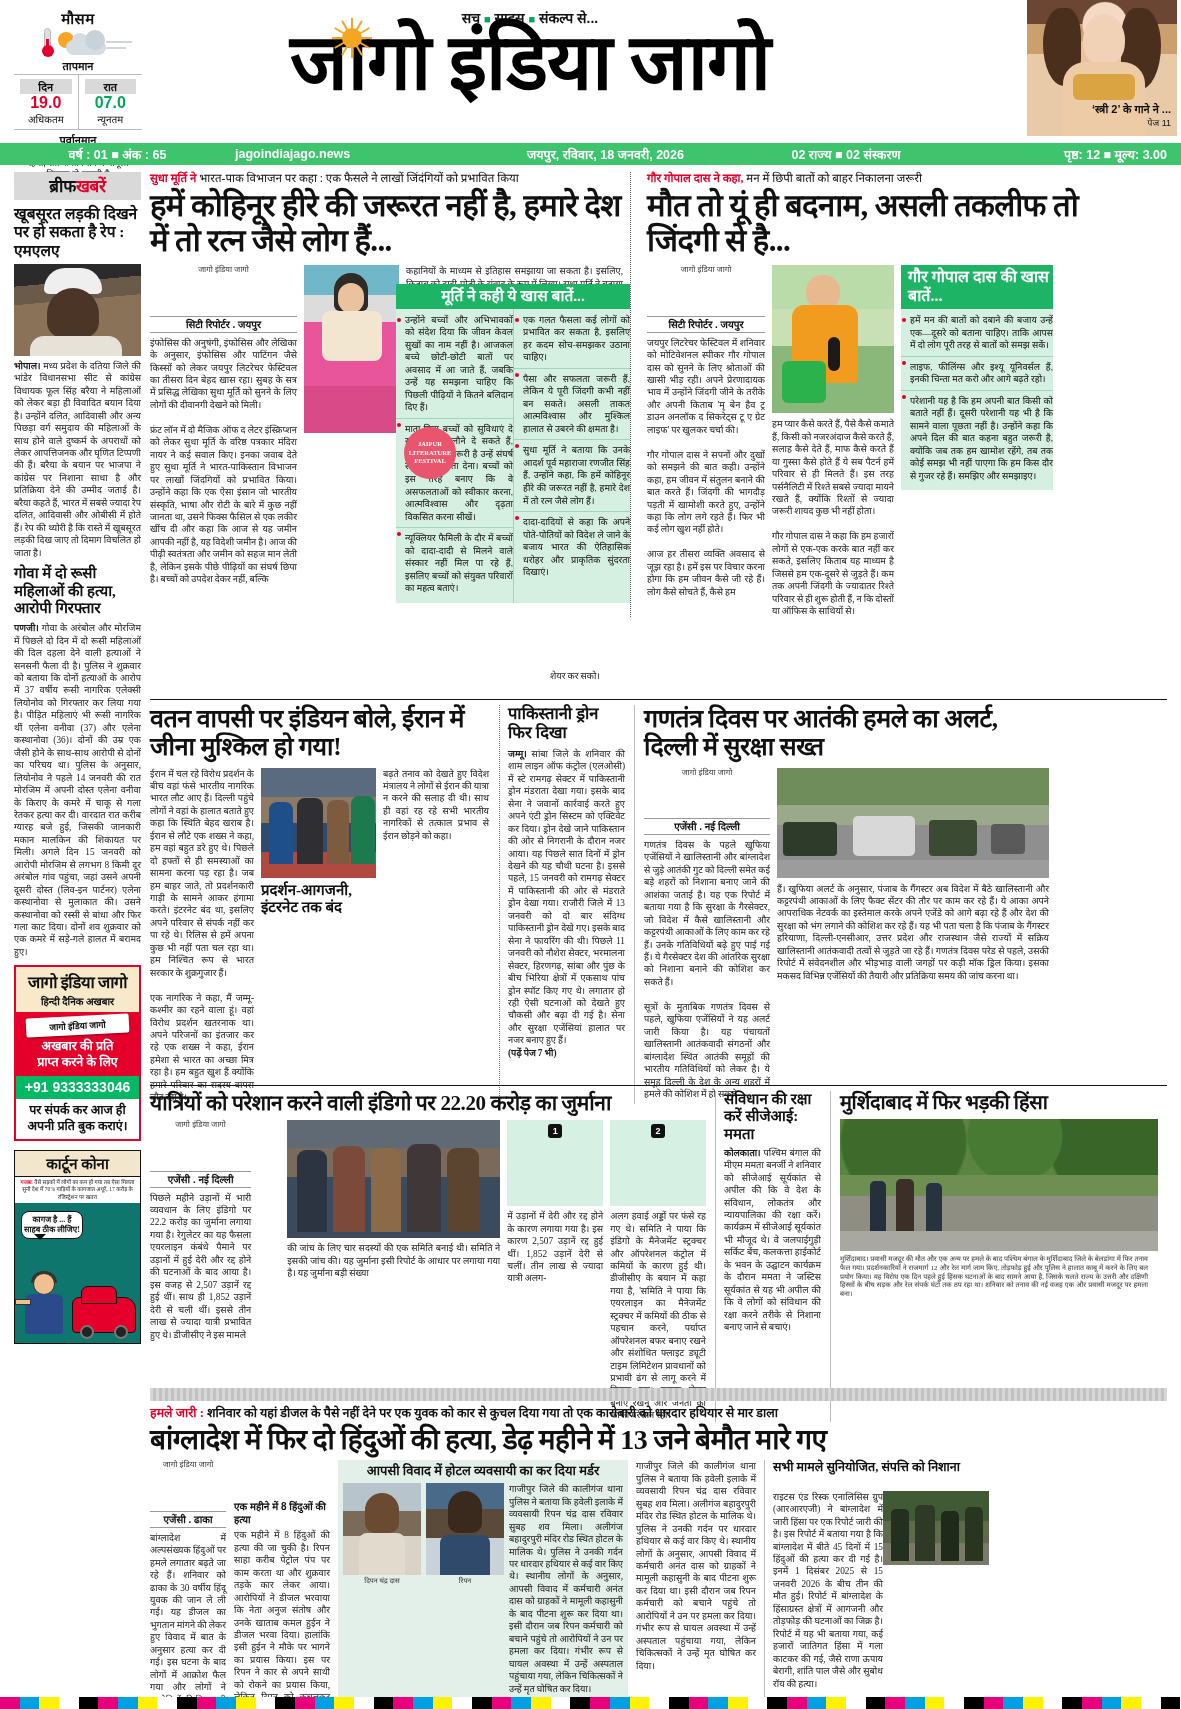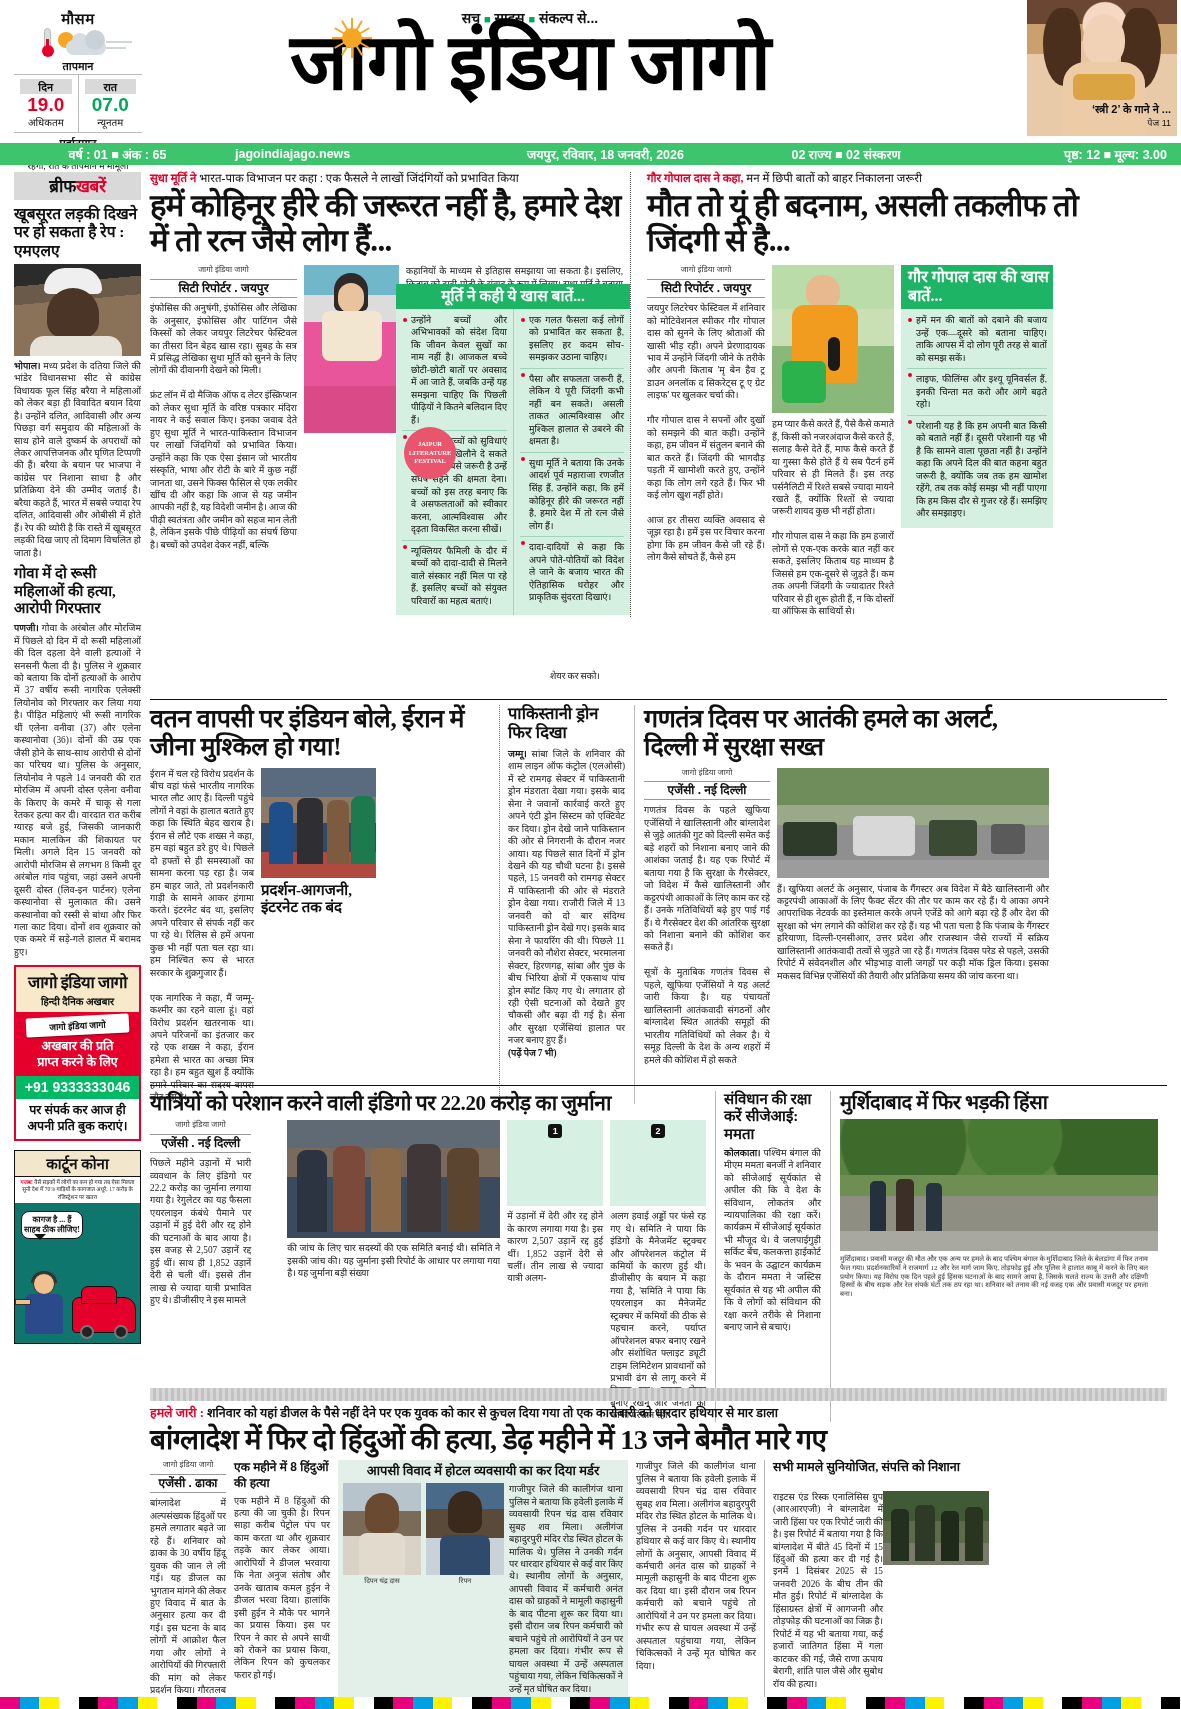--- a/index.html
+++ b/index.html
@@ -28,21 +28,21 @@
   .cloud-sm { position:absolute; left:52px; top:12px; width:40px; height:15px; background:#d6dde2; border-radius:9px; }
   .cloud-sm:before { content:""; position:absolute; left:6px; top:-7px; width:16px; height:16px; background:#d6dde2; border-radius:50%; }
   .cloud-sm:after { content:""; position:absolute; left:19px; top:-10px; width:20px; height:20px; background:#c9d2d8; border-radius:50%; }
   .wind { position:absolute; left:92px; top:13px; width:26px; height:2px; background:#cfd6da; }
   .wind:after { content:""; position:absolute; left:0; top:6px; width:20px; height:2px; background:#cfd6da; }
   .wx-sub { font-size: 11px; font-weight: bold; border-bottom: 1px solid #bbb; padding-bottom:1px; }
   .wx-grid { display: flex; border-bottom: 1px solid #bbb; }
   .wx-col { flex: 1; padding: 2px 0 3px; }
   .wx-col:first-child { border-right: 1px solid #bbb; }
   .wx-lbl { font-size: 11px; font-weight: bold; background: #d9d9d9; display:block; margin: 2px 6px 1px; }
-  .wx-val { font-size: 19px; font-weight: bold; line-height: 1.05; }
+  .wx-val { font-size: 16px; font-weight: bold; line-height: 1.05; }
   .wx-day .wx-val { color: #e4002b; }
   .wx-night .wx-val { color: #00a859; }
   .wx-cap { font-size: 10px; }
   .wx-fore-t { font-size: 11px; font-weight: bold; margin-top: 2px; }
   .wx-fore { font-size: 9px; line-height: 1.25; padding: 0 2px; }
 
   .logo-wrap { position: absolute; left: 180px; top: 8px; width: 700px; text-align:center; }
   .tagline { font-family:"Liberation Sans",sans-serif; font-size: 14px; font-weight: bold; color:#111; margin-bottom:-2px;}
   .tagline .sq { color:#00a859; font-size: 11px; }
   .masthead-title {
@@ -82,21 +82,21 @@
   .strip .s4 { width: 230px; text-align:center; }
   .strip .s5 { width: 220px; text-align:right; padding-right: 14px;}
   .hrule { border-top: 1.6px solid #111; margin: 5px 0; }
   .body-text {
     font-size: 9.3px; line-height: 1.34; text-align: justify;
     font-family: "Liberation Serif", serif; color:#1a1a1a;
     hyphens:auto; word-spacing:-0.3px;
   }
   .body-text b { font-weight:bold; }
   .kicker { font-family:"Liberation Sans",sans-serif; font-size: 8px; color:#333; text-align:center; line-height:1.3; margin-bottom:3px; }
-  .credit { font-family:"Liberation Sans",sans-serif; font-size:12px; text-align:center; font-weight:bold; line-height:1.3; }
+  .credit { font-family:"Liberation Sans",sans-serif; font-size:10px; text-align:center; font-weight:bold; line-height:1.3;margin-top:40px; }
   .photo { background:#c9c9c9; position:relative; overflow:hidden; }
   .cap-small { font-size:7px; line-height:1.25; text-align:justify; color:#333; }
 
   
   .leftrail { position:absolute; left:14px; top:172px; width:127px; }
   .brief-hd {
     background:#d9d9d9; text-align:center; font-family:"Liberation Sans",sans-serif;
     font-size:17px; font-weight:bold; padding:2px 0 3px; letter-spacing:-0.3px;
   }
   .brief-hd .r { color:#e4002b; }
@@ -136,21 +136,21 @@
   .lead { position:absolute; left:150px; top:172px; width:1017px; }
   .lead-left { float:left; width:480px; }
   .lead-right { float:left; width:521px; padding-left:16px; border-left:1px dotted #555; }
   .eyebrow { font-size:11.5px; font-weight:normal; line-height:1.2; margin-bottom:3px; }
   .eyebrow .hl { color:#e4002b; font-weight:bold; }
   .lead-hd { font-size:31px; font-weight:bold; line-height:1.12; letter-spacing:-0.6px; }
   .lead-hd-r { font-size:31px; font-weight:bold; line-height:1.12; letter-spacing:-0.6px; }
 
   .greenbox { background:#d5f0e0; }
   .greenbox-hd { background:#1eb465; color:#fff; text-align:center; font-size:15.5px; font-weight:bold; padding:3px 4px 4px; line-height:1.15; }
-  .bullets { padding:5px 6px 4px; }
+  .bullets { padding:5px 0 4px; }
   .bul { font-size:9.2px; line-height:1.36; text-align:justify; position:relative; padding-left:9px; padding-bottom:4px; }
   .bul:before { content:""; position:absolute; left:1px; top:4px; width:4px; height:4px; background:#e4002b; border-radius:50%; }
   .bul + .bul { border-top:1px solid #9fd5b8; padding-top:4px; }
 
   
   .mid { position:absolute; left:150px; top:694px; width:1017px; }
   .sec-hd { font-size:25px; font-weight:bold; line-height:1.13; letter-spacing:-0.4px; }
   .sec-hd-sm { font-size:15px; font-weight:bold; line-height:1.15; }
 
   
@@ -409,20 +409,23 @@
           <div style="width:115px;">
             <div class="photo" style="width:115px;height:110px;margin-bottom:4px;
               background:linear-gradient(180deg,#5a6b80 0 26%,#8e7a64 26% 50%,#2f4a6b 50% 76%,#b0493f 76% 100%);">
               <div style="position:absolute;left:8px;top:34px;width:24px;height:62px;background:#1f4f8a;border-radius:8px 8px 0 0;"></div>
               <div style="position:absolute;left:36px;top:30px;width:26px;height:66px;background:#2f2f33;border-radius:8px 8px 0 0;"></div>
               <div style="position:absolute;left:66px;top:32px;width:22px;height:64px;background:#7d5b3e;border-radius:8px 8px 0 0;"></div>
               <div style="position:absolute;left:90px;top:28px;width:24px;height:68px;background:#1d7a4f;border-radius:8px 8px 0 0;"></div>
             </div>
             <div class="sec-hd-sm">प्रदर्शन-आगजनी, इंटरनेट तक बंद</div>
           </div>
+          <div style="width:106px;">
+            <div class="body-text">बढ़ते तनाव को देखते हुए विदेश मंत्रालय ने लोगों से ईरान की यात्रा न करने की सलाह दी थी। साथ ही वहां रह रहे सभी भारतीय नागरिकों से तत्काल प्रभाव से ईरान छोड़ने को कहा।</div>
+          </div>
         </div>
       </div>
 
       <div style="width:126px;border-left:1px dotted #777;padding-left:8px;">
         <div class="sec-hd-sm" style="font-size:16.5px;">पाकिस्तानी ड्रोन फिर दिखा</div>
         <div class="body-text" style="margin-top:5px;"><b>जम्मू।</b> सांबा जिले के शनिवार की शाम लाइन ऑफ कंट्रोल (एलओसी) में स्टे रामगढ़ सेक्टर में पाकिस्तानी ड्रोन मंडराता देखा गया। इसके बाद सेना ने जवानों कार्रवाई करते हुए अपने एंटी ड्रोन सिस्टम को एक्टिवेट कर दिया। ड्रोन देखे जाने पाकिस्तान की ओर से निगरानी के दौरान नजर आया। यह पिछले सात दिनों में ड्रोन देखने की यह चौथी घटना है। इससे पहले, 15 जनवरी को रामगढ़ सेक्टर में पाकिस्तानी की ओर से मंडराते ड्रोन देखा गया। राजौरी जिले में 13 जनवरी को दो बार संदिग्ध पाकिस्तानी ड्रोन देखे गए। इसके बाद सेना ने फायरिंग की थी। पिछले 11 जनवरी को नौशेरा सेक्टर, भरमालना सेक्टर, हिरणगढ़, सांबा और पुंछ के बीच भिरिया क्षेत्रों में एकसाथ पांच ड्रोन स्पॉट किए गए थे। लगातार हो रही ऐसी घटनाओं को देखते हुए चौकसी और बढ़ा दी गई है। सेना और सुरक्षा एजेंसियां हालात पर नजर बनाए हुए हैं।<br><b>(पढ़ें पेज 7 भी)</b></div>
       </div>
 
       <div style="width:416px;border-left:1px solid #bbb;padding-left:9px;">
         <div class="sec-hd">गणतंत्र दिवस पर आतंकी हमले का अलर्ट, दिल्ली में सुरक्षा सख्त</div>

